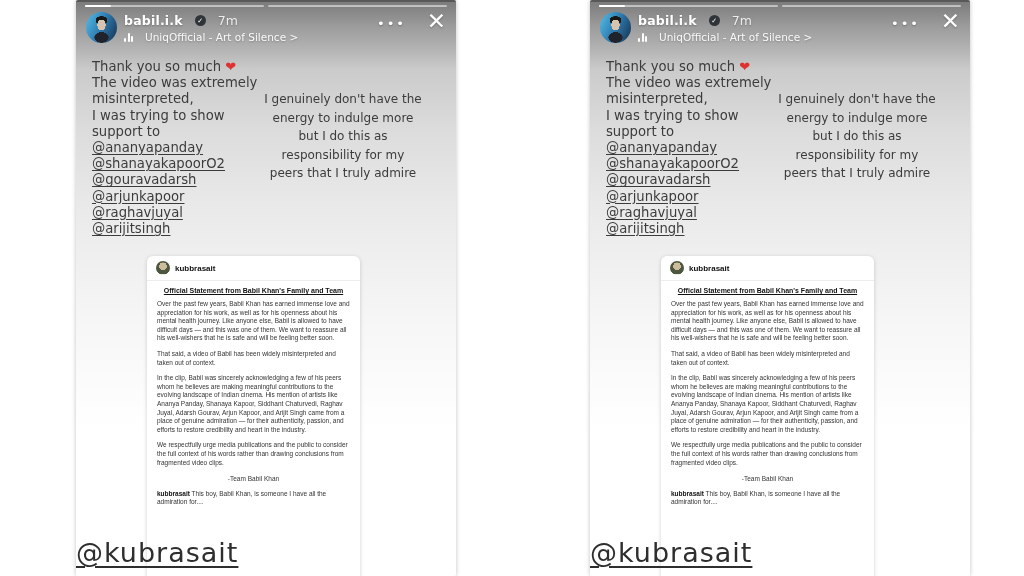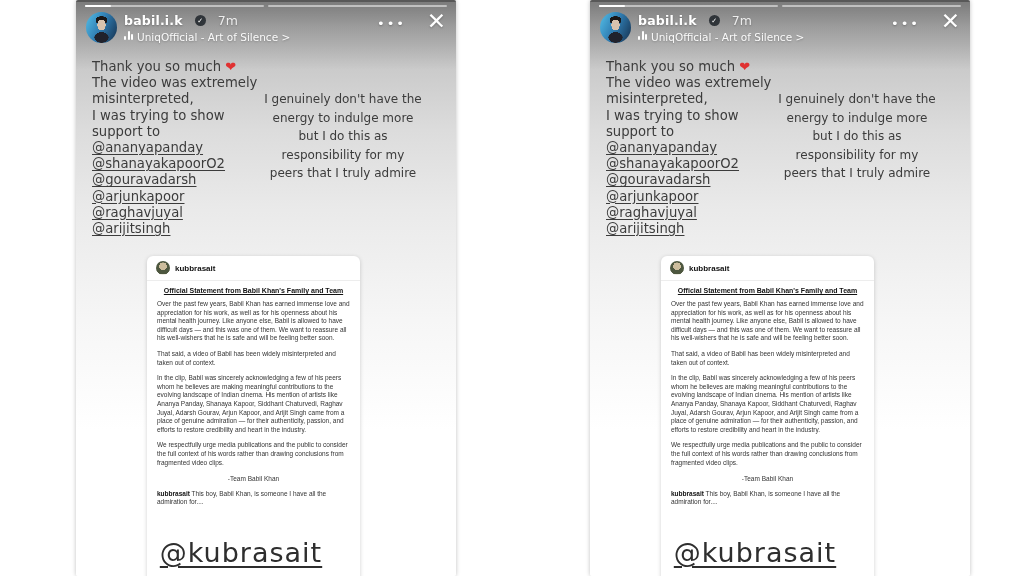--- a/index.html
+++ b/index.html
@@ -37,21 +37,21 @@
       linear-gradient(115deg,#54bfe8 0%,#2f7cb1 48%,#16304d 100%);
   }
   .name-row{position:absolute;top:13px;left:48px;display:flex;align-items:center;gap:12px;
     color:#ffffff;font-size:12.5px;text-shadow:0 1px 2px rgba(0,0,0,0.25);}
   .username{font-weight:bold;letter-spacing:0.2px;}
   .verified{
     width:11px;height:11px;border-radius:50%;background:#30353a;color:#ffffff;
     font-size:7px;line-height:11px;text-align:center;display:inline-block;font-family:"Liberation Sans",sans-serif;
   }
   .timestamp{color:rgba(255,255,255,0.85);}
-  .music-row{position:absolute;top:31px;left:48px;display:flex;gap:4px;
+  .music-row{position:absolute;top:31px;left:48px;display:flex;align-items:center;gap:12px;
     color:rgba(255,255,255,0.95);font-size:10.5px;text-shadow:0 1px 2px rgba(0,0,0,0.22);}
   .eq-icon{display:inline-flex;align-items:flex-end;gap:1.5px;height:9px;}
   .eq-icon i{display:block;width:2px;background:#ffffff;border-radius:1px;}
   .eq-icon i:nth-child(1){height:4px;}
   .eq-icon i:nth-child(2){height:9px;}
   .eq-icon i:nth-child(3){height:6px;}
   .more-btn{position:absolute;top:16px;right:50px;color:#ffffff;font-size:13px;letter-spacing:2px;
     text-shadow:0 1px 2px rgba(0,0,0,0.25);cursor:pointer;}
   .close-btn{position:absolute;top:10px;right:10px;color:#ffffff;font-size:23px;font-weight:200;
     line-height:1;text-shadow:0 1px 2px rgba(0,0,0,0.25);cursor:pointer;font-family:"DejaVu Sans",sans-serif;}
@@ -74,21 +74,21 @@
   .post-username{font-weight:bold;font-size:8px;color:#111111;}
   .post-title{font-size:7px;font-weight:bold;text-decoration:underline;text-align:center;
     margin:6px 8px 6px;color:#111111;}
   .post-body{padding:0 10px;font-size:6.5px;line-height:8.6px;text-align:left;}
   .post-body p{margin:0 0 7px;}
   .post-signoff{text-align:center;font-size:6.5px;margin:8px 0 6px;}
   .post-caption{padding:0 10px 6px;font-size:6.5px;line-height:8.6px;}
   .post-caption .cap-user{font-weight:bold;color:#111111;}
   
   .bottom-mention{
-    position:absolute;top:537px;left:0;width:330px;text-align:center;
+    position:absolute;top:537px;left:0;width:330px;text-align:left;
     font-size:27px;color:#2e2e2e;letter-spacing:1px;
     text-decoration:underline;text-underline-offset:4px;cursor:pointer;
   }
 </style>
 </head>
 <body>
 
 <div class="story-card">
   <div class="top-line"></div>
 

